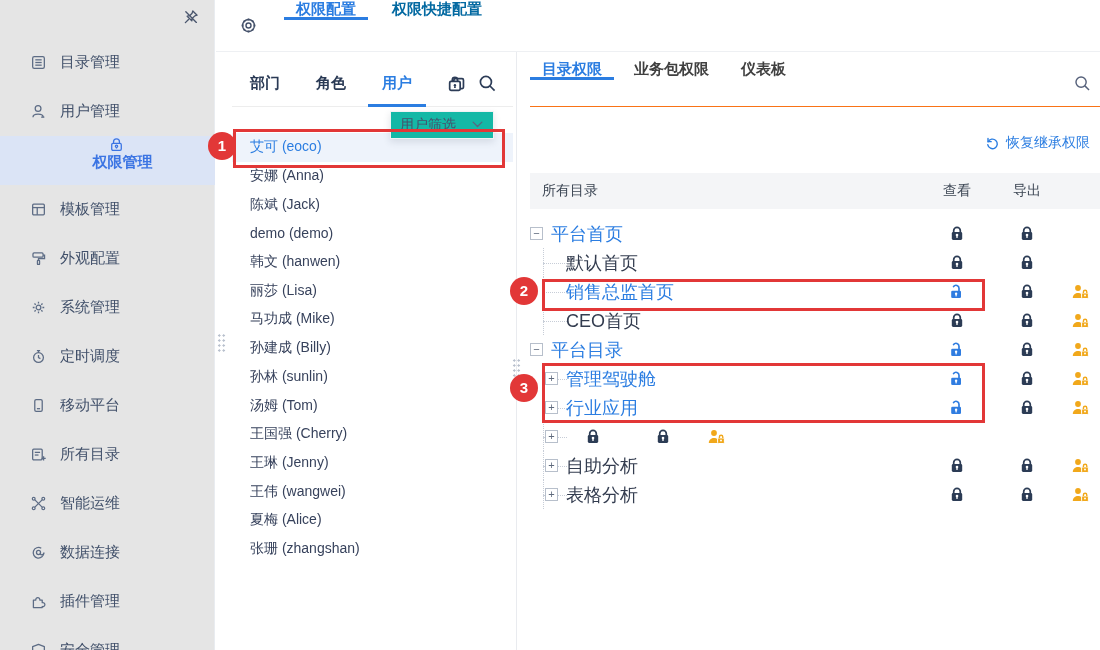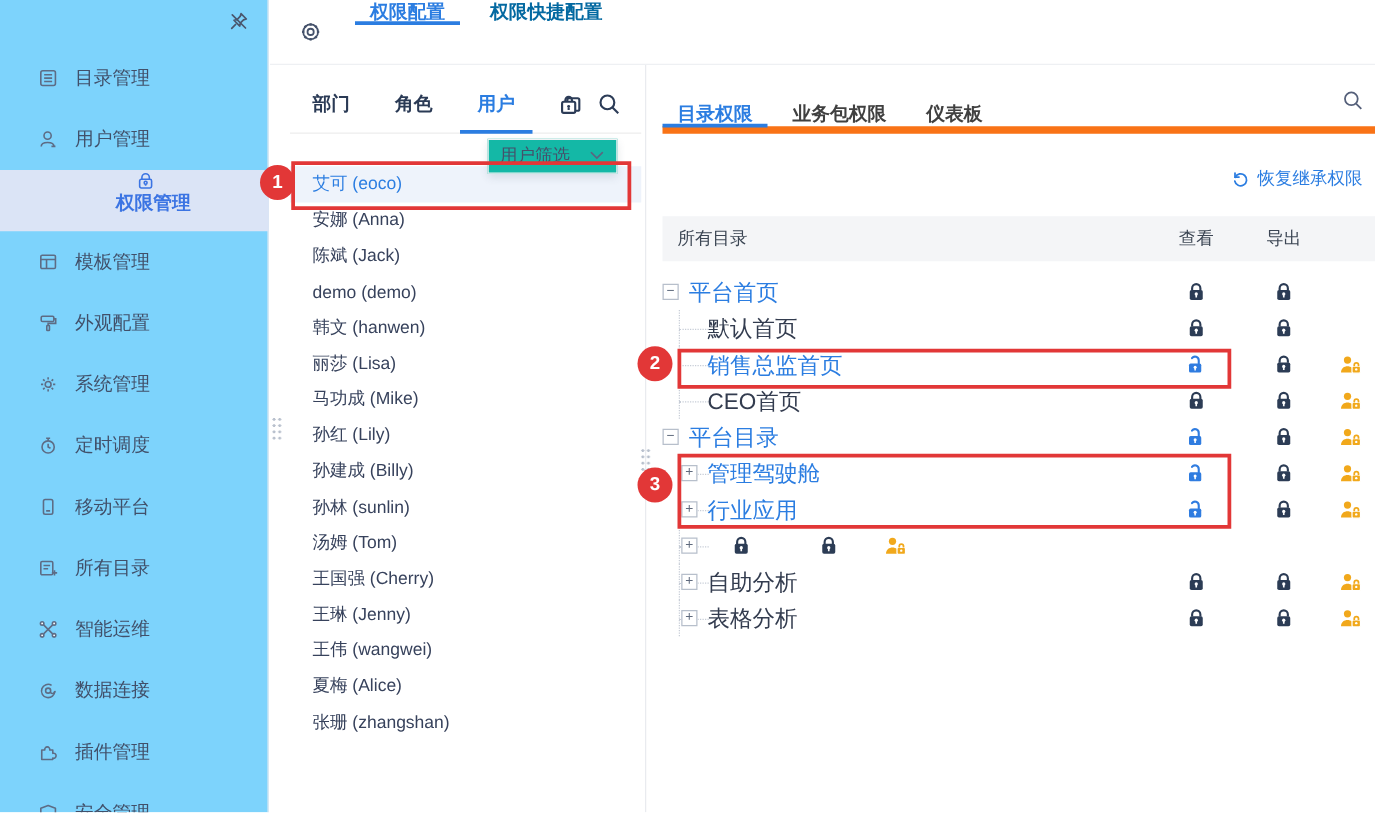--- a/index.html
+++ b/index.html
@@ -5,21 +5,21 @@
   * { margin:0; padding:0; box-sizing:border-box; }
   html,body { background:#fff; }
   .page {
     position:relative; width:1100px; height:650px; background:#fff;
     font-family:"Liberation Sans","DejaVu Sans",sans-serif; overflow:hidden;
     color:#333c4f;
   }
   
   .sidebar {
     position:absolute; left:0; top:0; width:215px; height:650px;
-    background:#7dd3fc; border-right:1px solid #e9ecf0;text-align:center;
+    background:#e5e5e5; border-right:1px solid #e9ecf0;text-align:center;
   }
   .pin-btn { position:absolute; top:8px; right:14px; width:18px; height:18px; cursor:pointer; }
   .nav { position:absolute; top:38px; left:0; width:215px; }
   .nav-item {
     display:flex; align-items:center; height:49px; padding-left:30px;
     font-size:15px; color:#41506a; cursor:pointer;
   }
   .nav-item .nicon { width:17px; height:17px; margin-right:13px; flex:0 0 17px; }
   .nav-item.active { background:#dbe4f6; color:#3b74e3; font-weight:bold;flex-direction:column; }
   .nav-item svg { stroke:#5d6c85; }
@@ -62,21 +62,21 @@
   .u-item.selected { background:#eef3fb; color:#2b7de1; }
   
   .vdiv { position:absolute; left:516px; top:52px; width:1px; height:598px; background:#e9ebef; }
   .grip { position:absolute; width:9px; height:20px; cursor:col-resize;
     background-image:radial-gradient(circle,#b8c0cd 1.1px,transparent 1.35px);
     background-size:4.5px 5px; }
   .grip1 { left:217px; top:333px; }
   .grip2 { left:512px; top:358px; }
   
   .perm { position:absolute; left:530px; top:60px; width:570px; height:590px; }
-  .permtabs { display:flex; align-items:flex-end; height:47px; border-bottom:6px solid #f97316; }
+  .permtabs { display:flex; align-items:flex-start; height:47px; border-bottom:1px solid #f97316; }
   .permtab {
     display:flex; align-items:center; padding:0 12px; margin-right:8px;
     font-size:15px; font-weight:bold; color:#404040; cursor:pointer; position:relative;
   }
   .permtab.active { color:#2b7de1; }
   .permtab.active::after { content:""; position:absolute; left:0; right:0; bottom:-1px; height:3px; background:#2b7de1; }
   .perm-search { margin-left:auto; align-self:center; width:19px; height:19px; margin-right:8px; cursor:pointer; }
   .restore-row { position:absolute; right:10px; top:74px; display:flex; align-items:center; gap:6px;
     color:#2b7de1; font-size:14px; cursor:pointer; }
   .restore-row .ricon { width:15px; height:15px; }
@@ -358,23 +358,20 @@
       <div class="u-item">
           <span>韩文 (hanwen)</span>
         </div>
       <div class="u-item">
           <span>丽莎 (Lisa)</span>
         </div>
       <div class="u-item">
           <span>马功成 (Mike)</span>
         </div>
       <div class="u-item">
-          <span>孙红 (Lily)</span>
-        </div>
-      <div class="u-item">
           <span>孙建成 (Billy)</span>
         </div>
       <div class="u-item">
           <span>孙林 (sunlin)</span>
         </div>
       <div class="u-item">
           <span>汤姆 (Tom)</span>
         </div>
       <div class="u-item">
           <span>王国强 (Cherry)</span>

